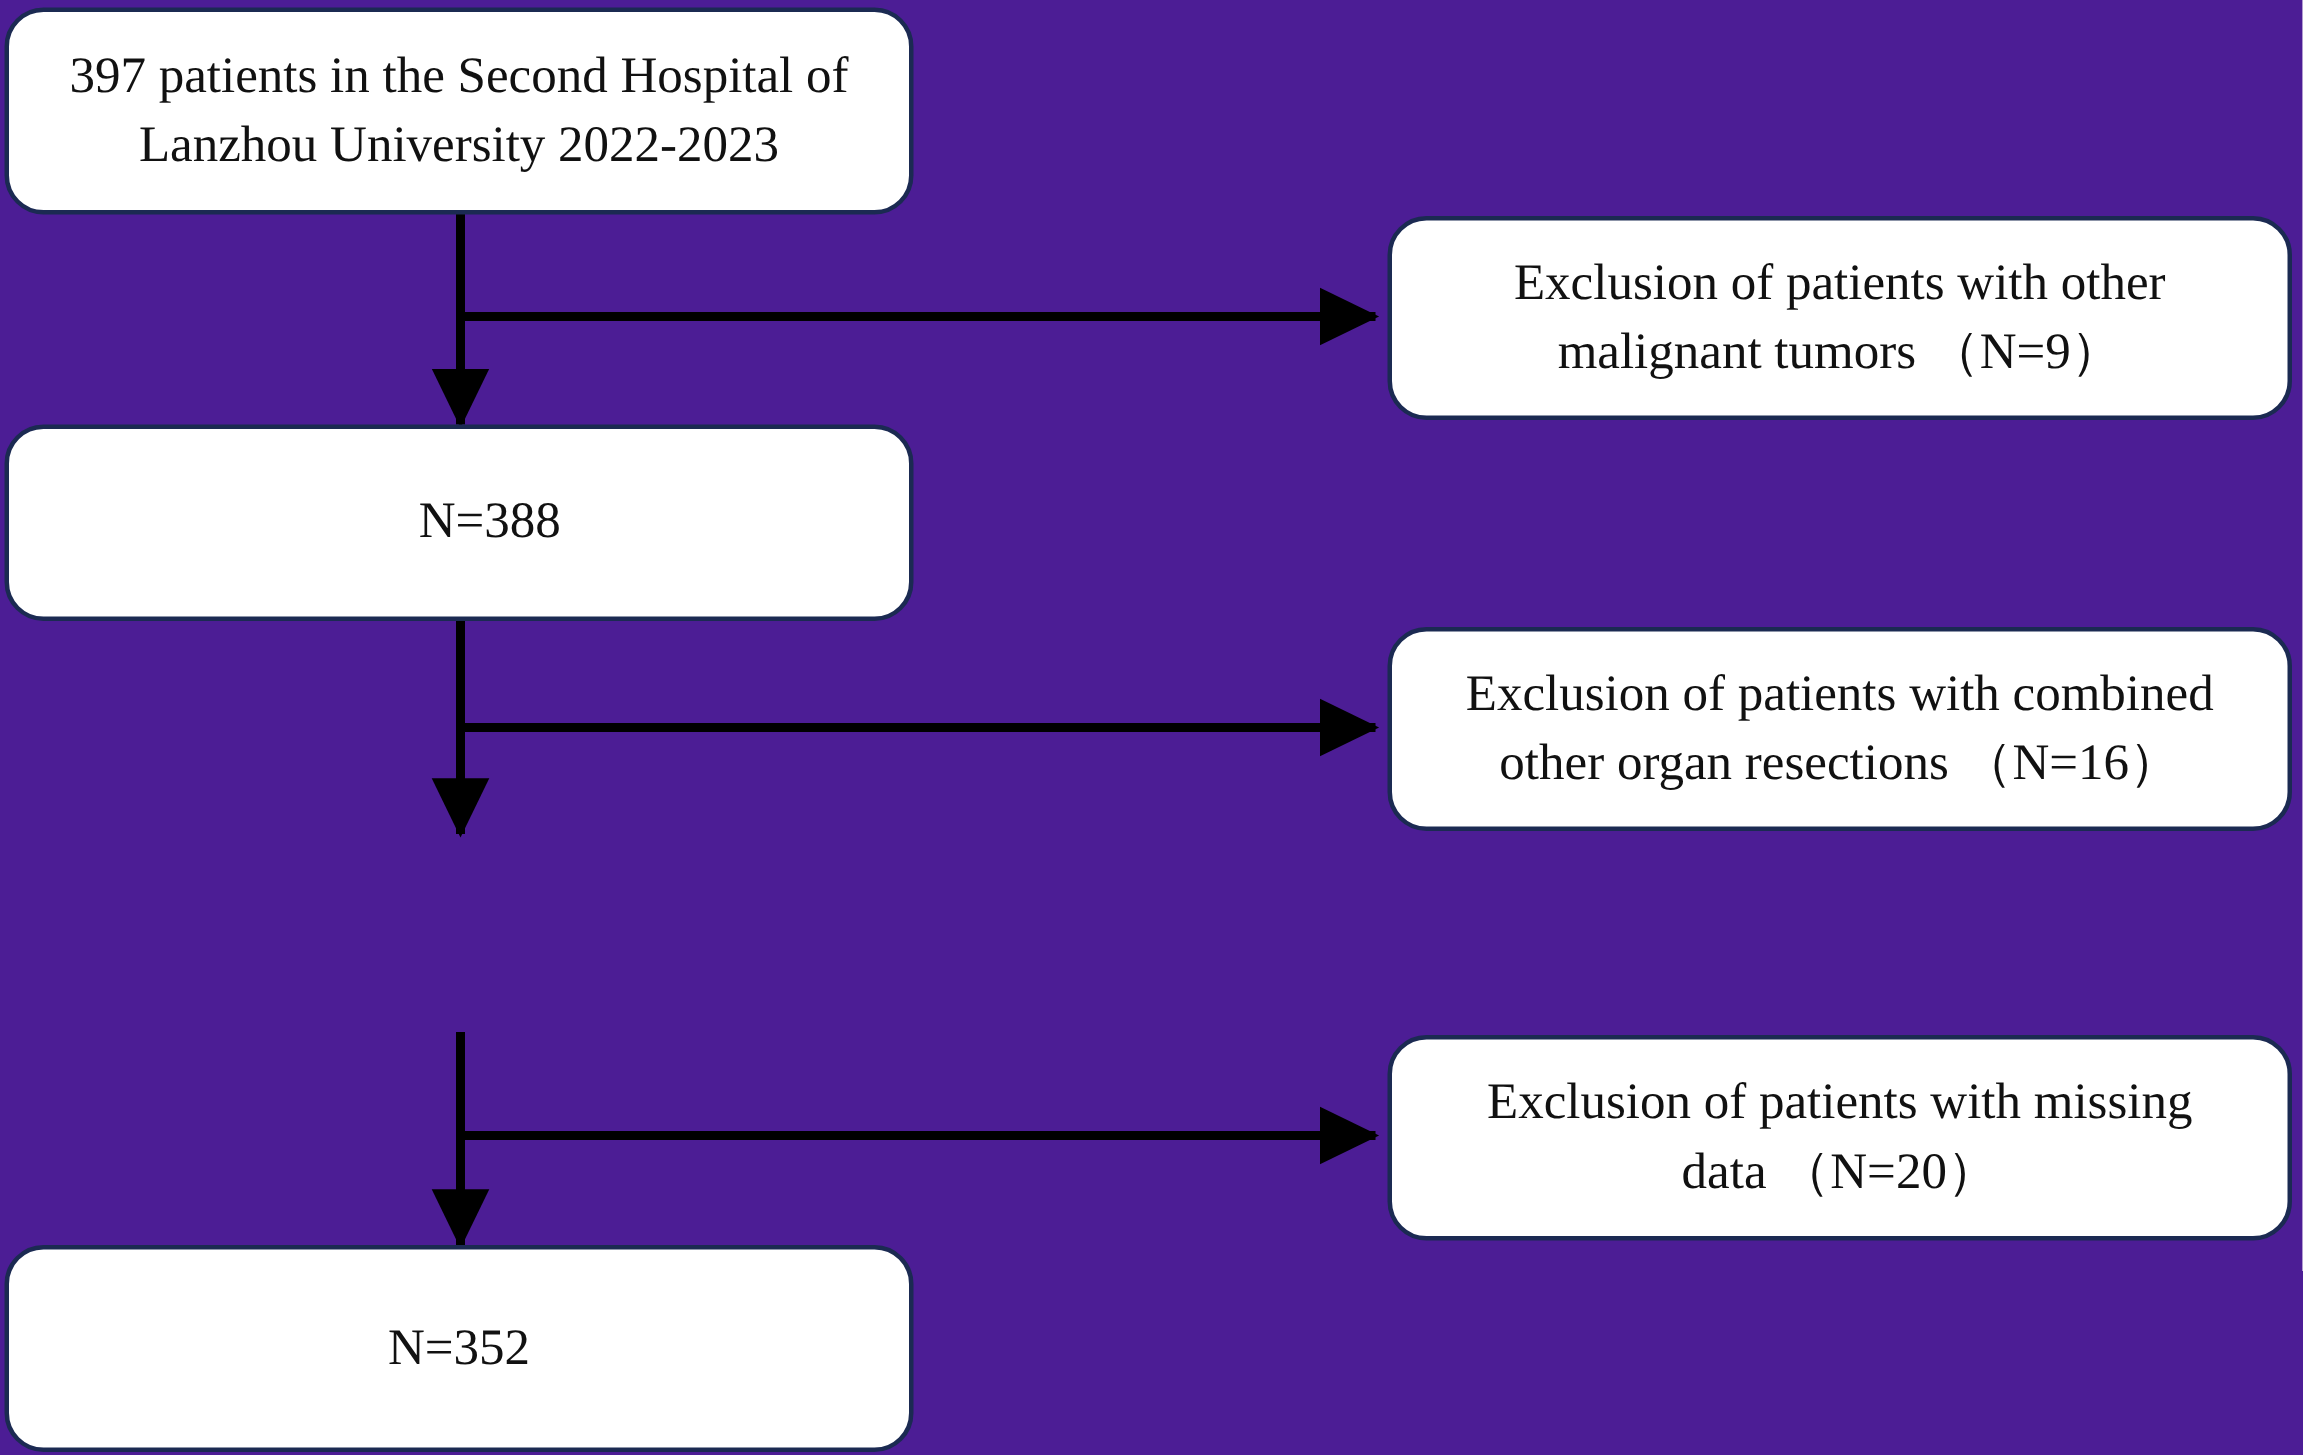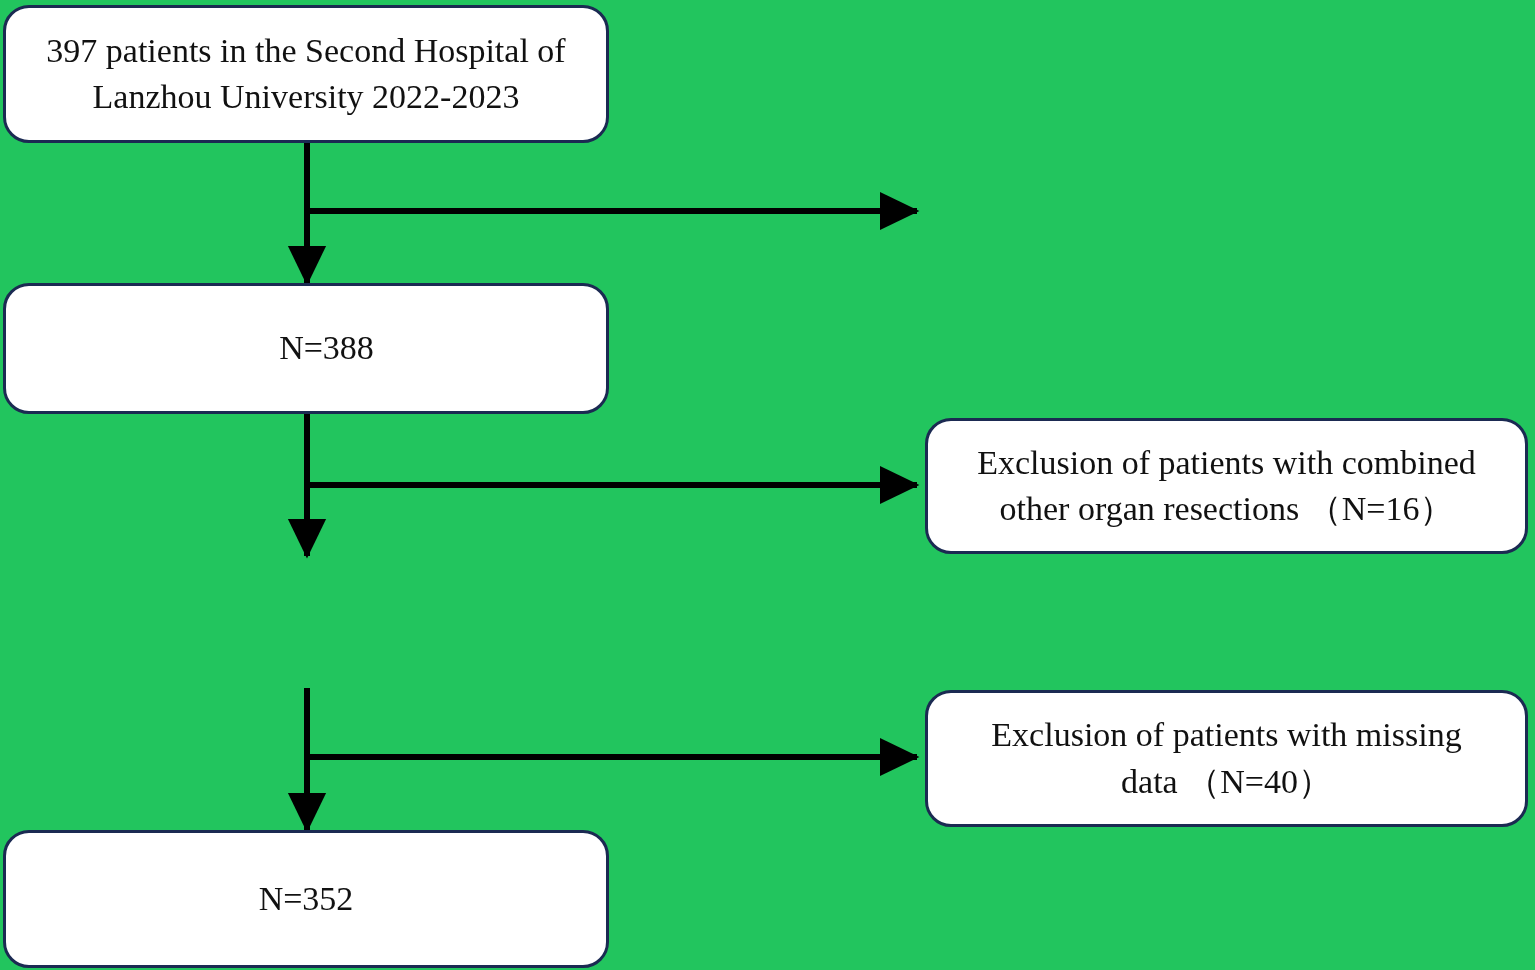--- a/index.html
+++ b/index.html
@@ -4,21 +4,21 @@
 <style>
   html, body {
     margin: 0;
     padding: 0;
     background: #ffffff;
   }
   #flowchart-root {
     position: relative;
     width: 1535px;
     height: 970px;
-    background: #22c55e;
+    background: #4c1d95;
     overflow: hidden;
     font-family: "Liberation Serif", "DejaVu Serif", serif;
   }
   .node-box {
     position: absolute;
     box-sizing: border-box;
     border: 3px solid #1b2a52;
     border-radius: 26px;
     background: #ffffff;
     display: flex;
@@ -88,24 +88,28 @@
 
   <div class="node-box" style="left:3px; top:283px; width:606px; height:131px;padding-left:41px;">
     <div class="node-text count-text">N=388</div>
   </div>
 
 
   <div class="node-box" style="left:3px; top:830px; width:606px; height:138px;">
     <div class="node-text count-text">N=352</div>
   </div>
 
+  <div class="node-box" style="left:925px; top:144px; width:603px; height:136px;">
+    <div class="node-text">Exclusion of patients with other
+malignant tumors （N=9）</div>
+  </div>
 
   <div class="node-box" style="left:925px; top:418px; width:603px; height:136px;">
     <div class="node-text">Exclusion of patients with combined
 other organ resections （N=16）</div>
   </div>
 
   <div class="node-box" style="left:925px; top:690px; width:603px; height:137px;">
     <div class="node-text">Exclusion of patients with missing
-data （N=40）</div>
+data （N=20）</div>
   </div>
 
 </div>
 
 </body></html>

